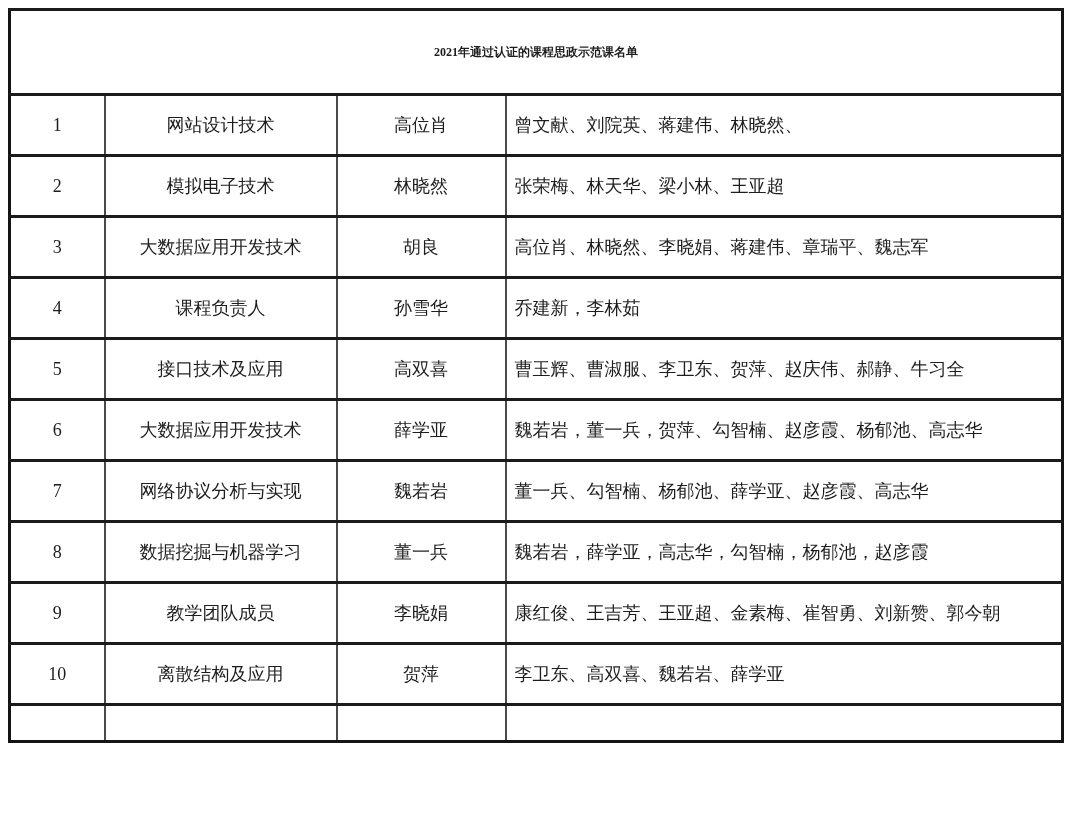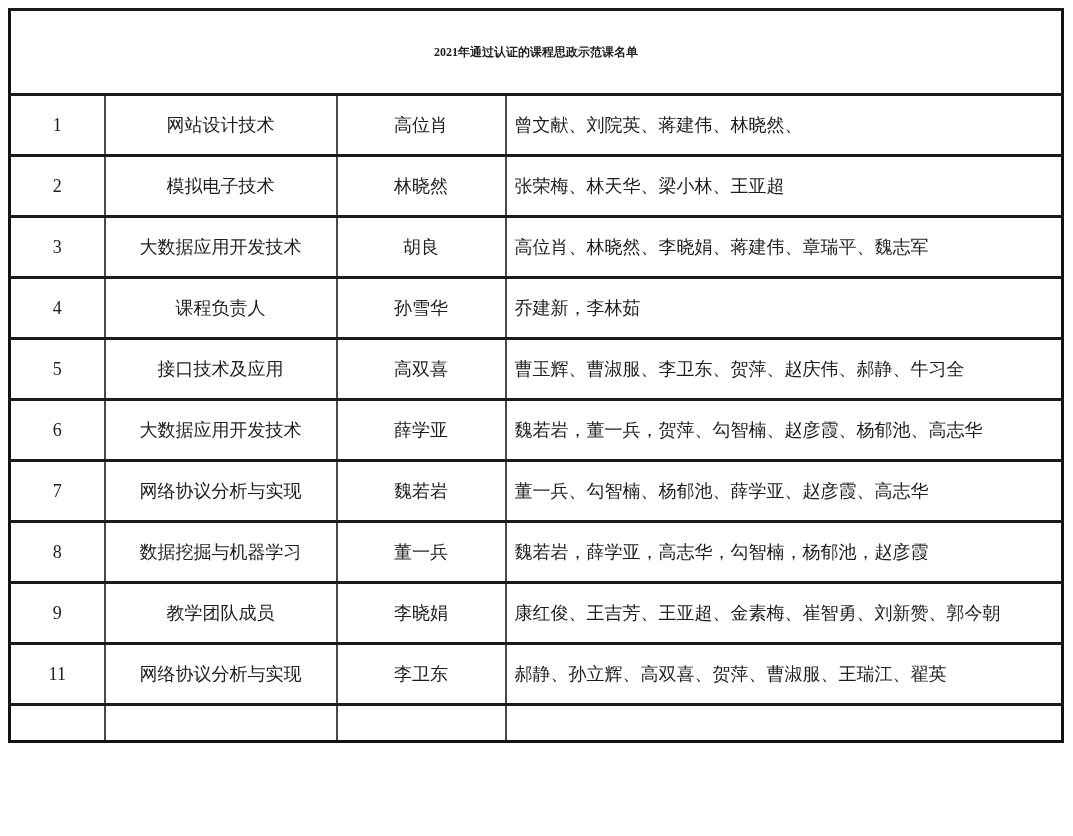--- a/index.html
+++ b/index.html
@@ -137,24 +137,24 @@
     <td class="cell-leader">董一兵</td>
     <td class="cell-team">魏若岩，薛学亚，高志华，勾智楠，杨郁池，赵彦霞</td>
   </tr>
         <tr class="data-row">
     <td class="cell-no">9</td>
     <td class="cell-course">教学团队成员</td>
     <td class="cell-leader">李晓娟</td>
     <td class="cell-team">康红俊、王吉芳、王亚超、金素梅、崔智勇、刘新赞、郭今朝</td>
   </tr>
         <tr class="data-row">
-    <td class="cell-no">11</td>
-    <td class="cell-course">网络协议分析与实现</td>
-    <td class="cell-leader">李卫东</td>
-    <td class="cell-team">郝静、孙立辉、高双喜、贺萍、曹淑服、王瑞江、翟英</td>
+    <td class="cell-no">10</td>
+    <td class="cell-course">离散结构及应用</td>
+    <td class="cell-leader">贺萍</td>
+    <td class="cell-team">李卫东、高双喜、魏若岩、薛学亚</td>
   </tr>
       </tbody>
     <tfoot>
       <tr class="partial-row">
         <td></td>
         <td></td>
         <td></td>
         <td></td>
       </tr>
     </tfoot>

